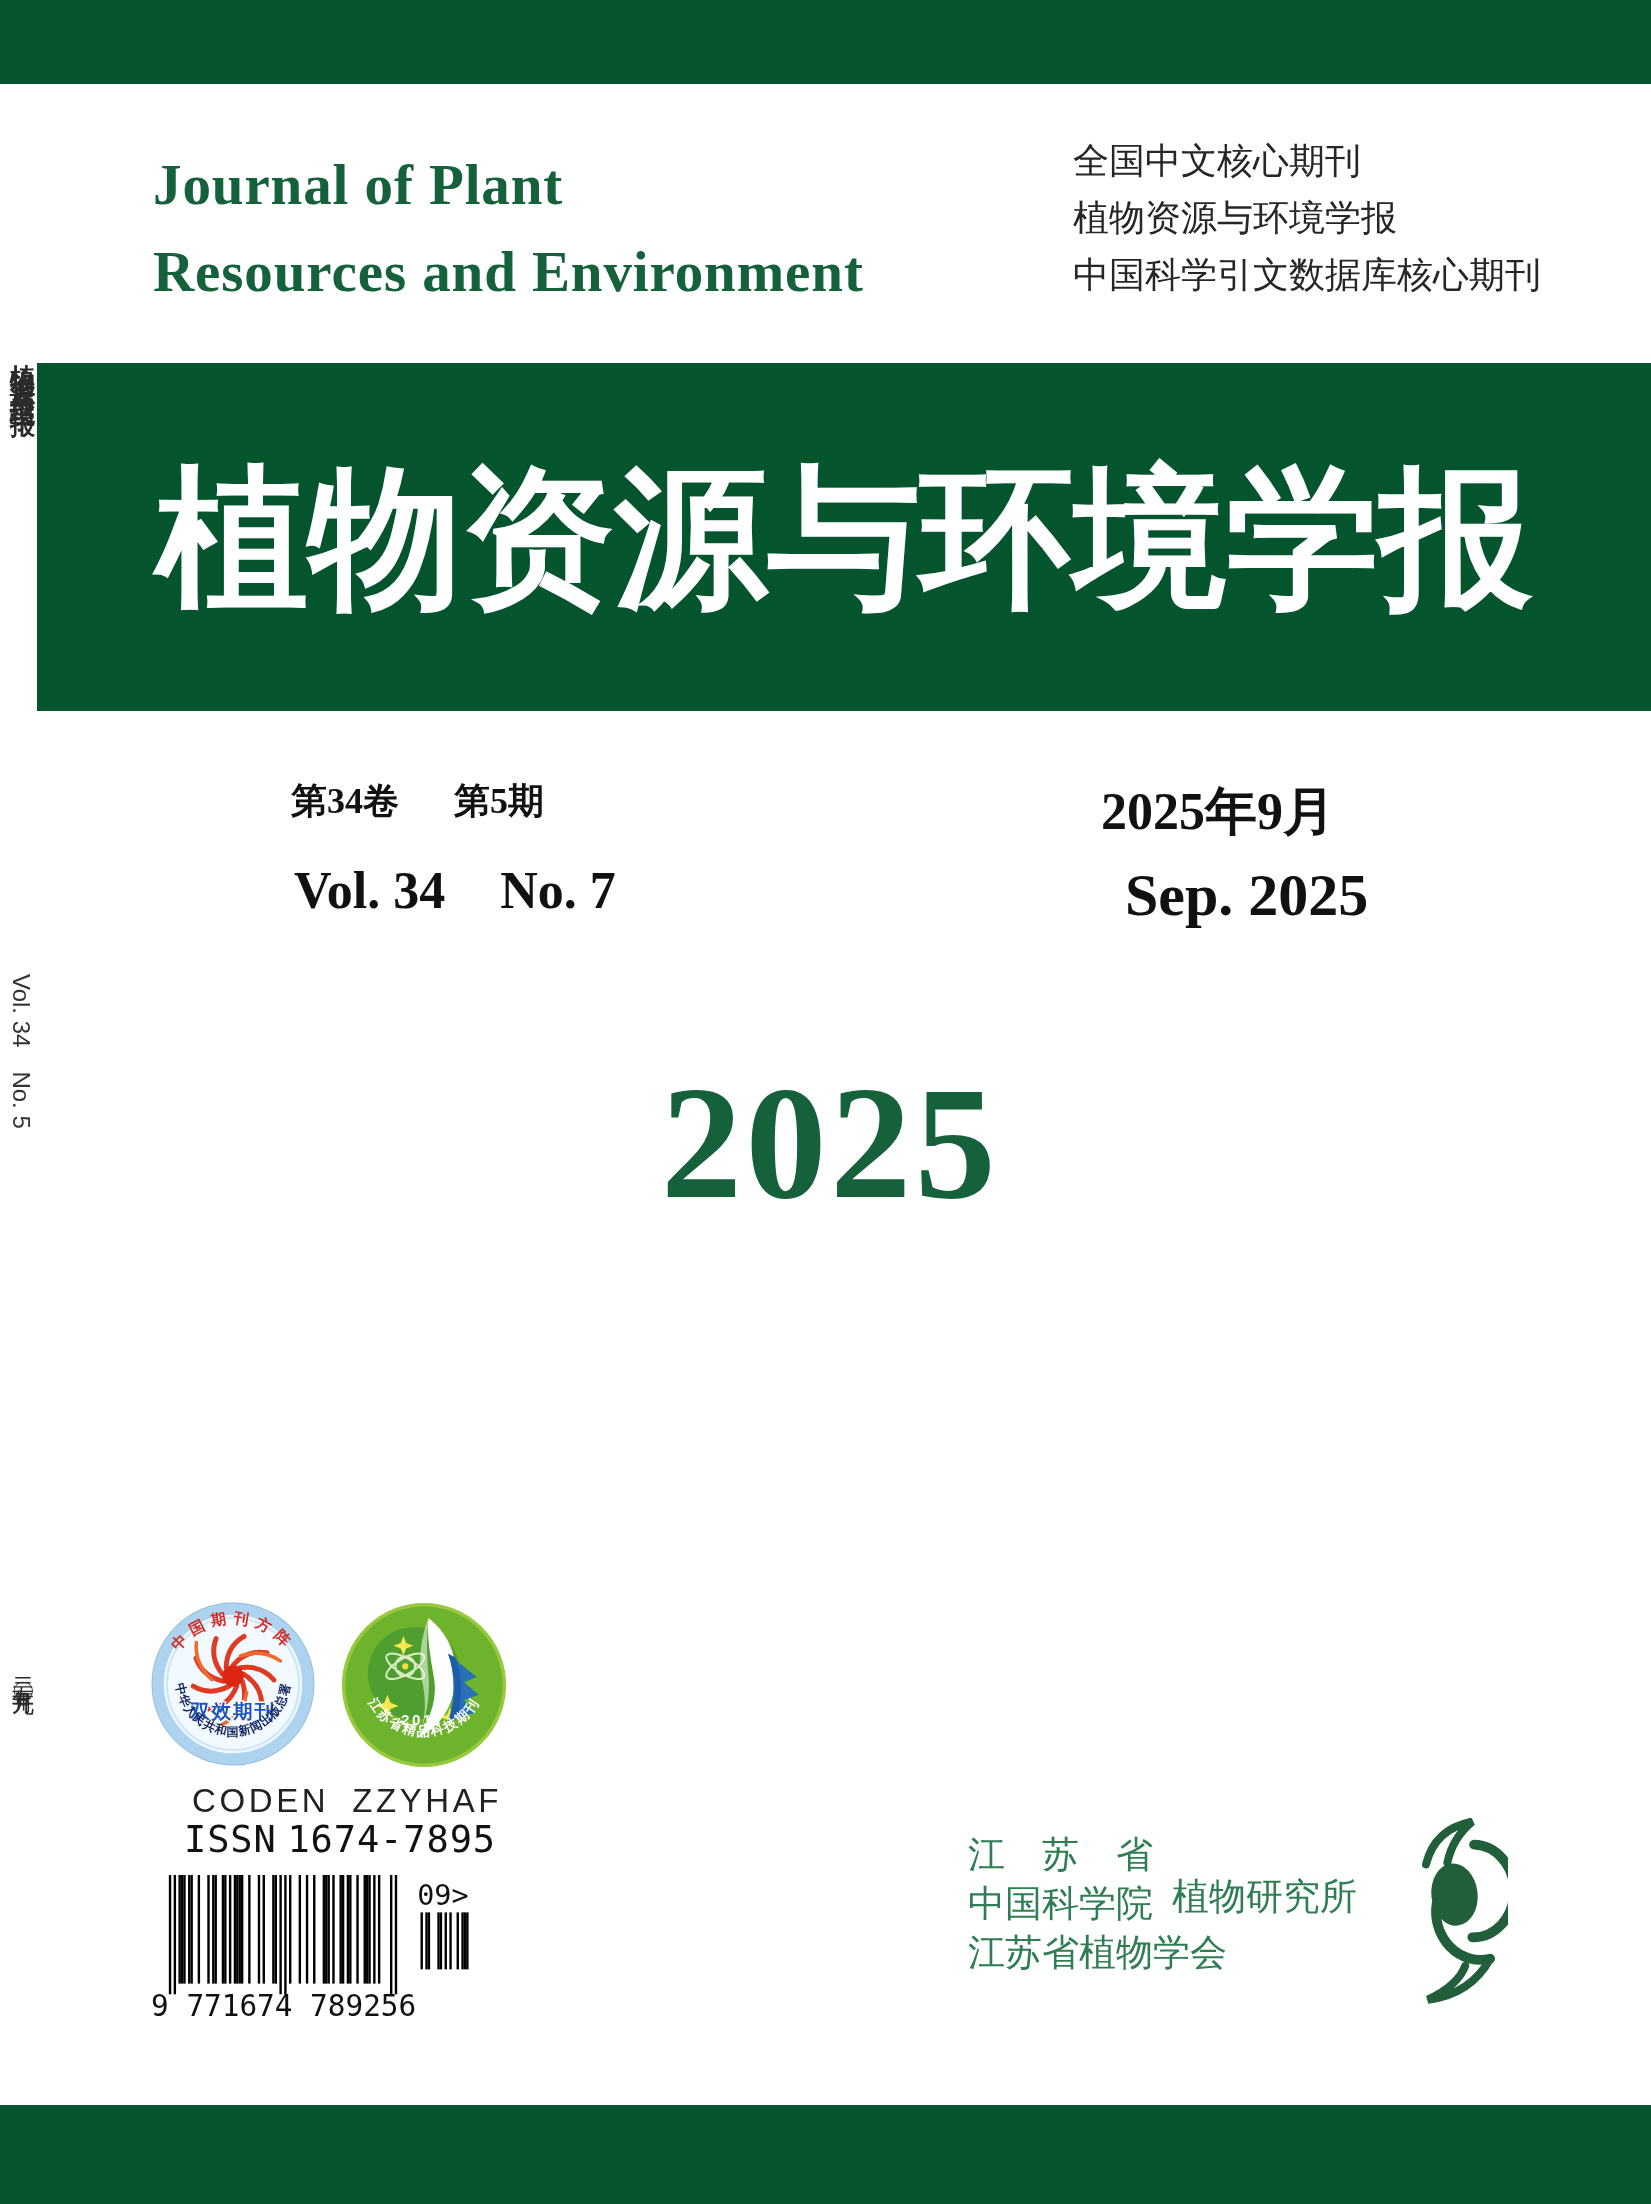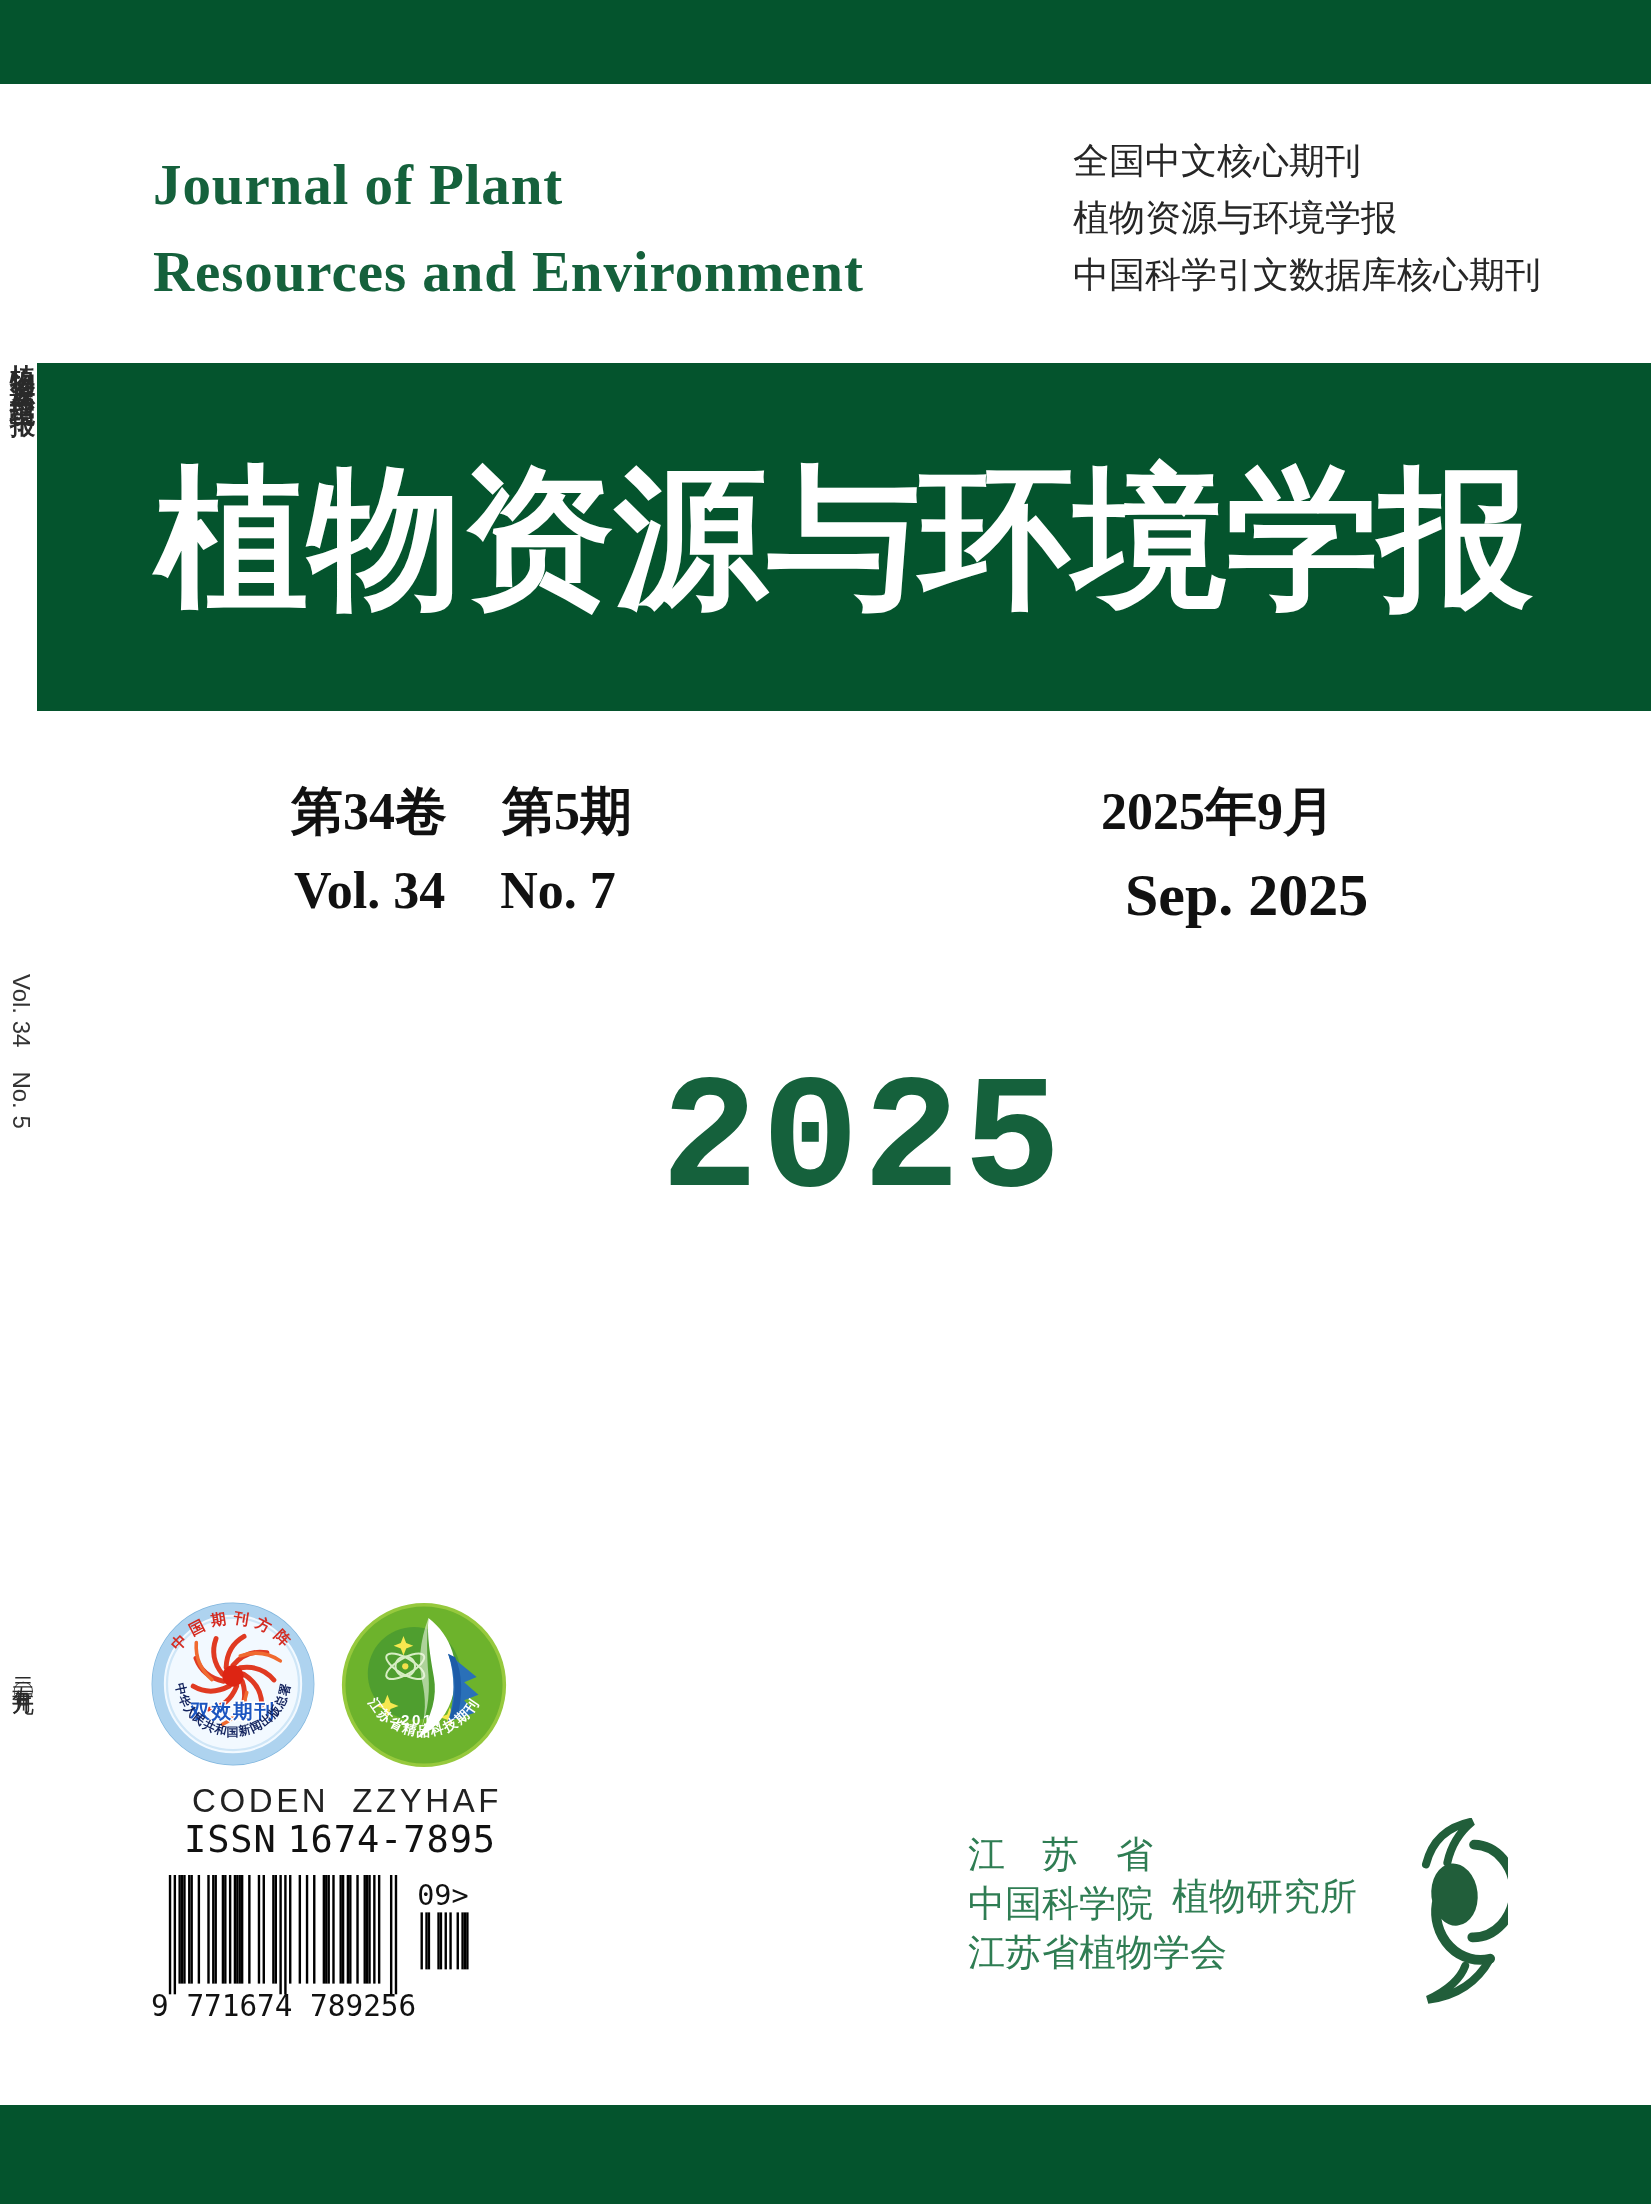--- a/index.html
+++ b/index.html
@@ -29,27 +29,27 @@
     font-size:57px;line-height:87px;color:var(--green-text);letter-spacing:0.9px;}
   .accolades{right:110px;top:132px;font-size:36px;line-height:57px;color:var(--ink);}
 
   
   .banner{left:37px;top:363px;width:1614px;height:348px;background:var(--green);
     display:flex;align-items:center;justify-content:center;}
   .banner-title{color:#ffffff;font-size:153px;font-weight:bold;line-height:1;letter-spacing:0;}
 
   
   .issue{font-family:"Liberation Serif",serif;font-weight:bold;color:#111;}
-  .issue-cn-left{left:291px;top:777px;font-size:52px;}
+  .issue-cn-left{left:291px;top:777px;font-size:36px;}
   .issue-en-left{left:294px;top:861px;font-size:52px;}
   .issue-cn-right{left:1101px;top:777px;font-size:52px;}
   .issue-en-right{left:1125px;top:861px;font-size:60px;}
   .issue .gap{display:inline-block;width:55px;}
 
-  .big-year{left:661px;top:1050px;font-family:Liberation Mono, monospace;font-weight:bold;
+  .big-year{left:661px;top:1050px;font-family:Liberation Serif, serif;font-weight:bold;
     font-size:162px;color:var(--green-text);letter-spacing:3.6px;}
 
   
   .badge{width:166px;height:166px;}
   .badge-left{left:150px;top:1601px;}
   .badge-right{left:341px;top:1602px;}
 
   
   .coden{left:192px;top:1782px;font-size:33px;letter-spacing:3.6px;color:#222;}
   .coden .gap{display:inline-block;width:23px;}

